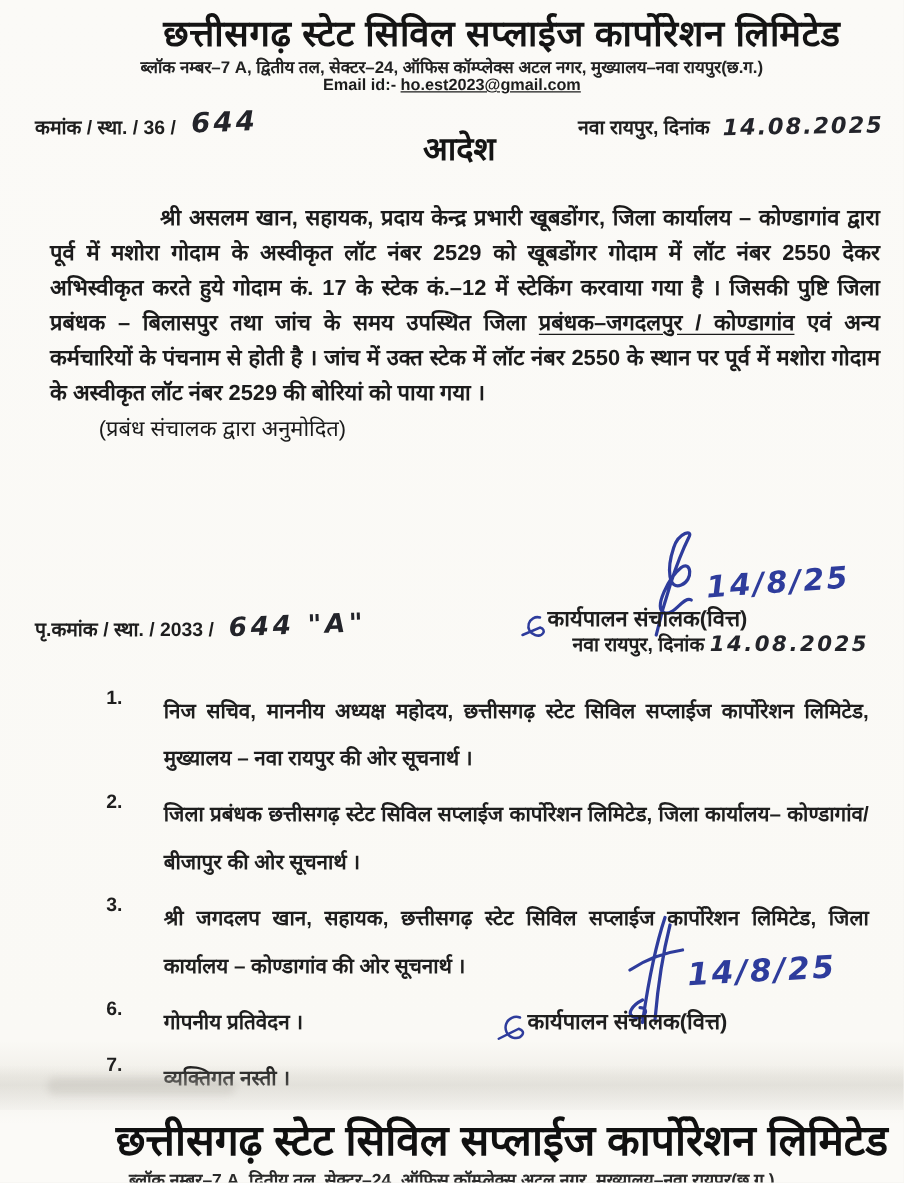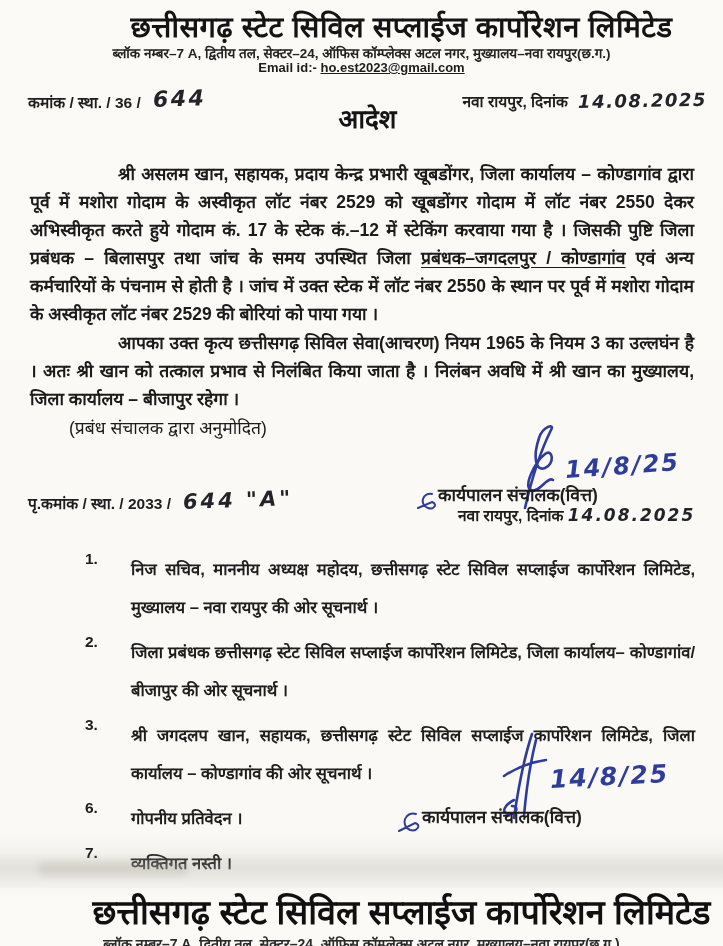--- a/index.html
+++ b/index.html
@@ -42,21 +42,21 @@
   }
   .hw-ref { font-size:22px; transform:rotate(-2deg) translateY(-2px); margin-left:8px; }
   .hw-date-top { font-size:18px; transform:rotate(-1deg); margin-left:6px; letter-spacing:1.5px; }
   
   .order-title {
     position:absolute; top:100px; left:6px; width:100%;
     text-align:center; font-size:26px; font-weight:700; color:#141414;
   }
   
   .body-text {
-    position:absolute; top:160px; left:30px; width:664px;
+    position:absolute; top:160px; left:40px; width:664px;
     font-size:17.5px; font-weight:600; color:#1b1b1b;
     line-height:28px; text-align:justify;
   }
   .body-text p.ind { text-indent:88px; }
   .body-text p + p { margin-top:1px; }
   .ul-phrase { text-decoration:underline; text-underline-offset:3px; }
   .approval { margin-top:6px; font-weight:400;margin-left:39px; }
   
   .sign-top { position:absolute; top:424px; left:400px; width:320px; height:110px; }
   .sign-top .ink { position:absolute; left:95px; top:0; }
@@ -115,21 +115,20 @@
     <div class="ref-right">
       <span>नवा रायपुर, दिनांक</span>
       <span class="hw hw-date-top">14.08.2025</span>
     </div>
   </div>
 
   <div class="order-title">आदेश</div>
 
   <div class="body-text">
     <p class="ind"><span>श्री असलम खान, सहायक, प्रदाय केन्द्र प्रभारी खूबडोंगर, जिला कार्यालय – कोण्डागांव द्वारा पूर्व में मशोरा गोदाम के अस्वीकृत लॉट नंबर 2529 को खूबडोंगर गोदाम में लॉट नंबर 2550 देकर अभिस्वीकृत करते हुये गोदाम कं. 17 के स्टेक कं.–12 में स्टेकिंग करवाया गया है । जिसकी पुष्टि जिला प्रबंधक – बिलासपुर तथा जांच के समय उपस्थित जिला </span><span class="ul-phrase">प्रबंधक–जगदलपुर / कोण्डागांव</span><span> एवं अन्य कर्मचारियों के पंचनाम से होती है । जांच में उक्त स्टेक में लॉट नंबर 2550 के स्थान पर पूर्व में मशोरा गोदाम के अस्वीकृत लॉट नंबर 2529 की बोरियां को पाया गया ।</span></p>
-    <p class="ind">आपका उक्त कृत्य छत्तीसगढ़ सिविल सेवा(आचरण) नियम 1965 के नियम 3 का उल्लघंन है । अतः श्री खान को तत्काल प्रभाव से निलंबित किया जाता है । निलंबन अवधि में श्री खान का मुख्यालय, जिला कार्यालय – बीजापुर रहेगा ।</p>
     <p class="approval">(प्रबंध संचालक द्वारा अनुमोदित)</p>
   </div>
 
   <div class="sign-top">
     <svg class="ink" width="80" height="86" viewBox="0 0 80 86">
       <path d="M30,84 C36,58 46,26 56,6 C60,-1 48,2 44,14 C38,32 40,48 50,44 C60,40 58,24 50,30 C40,38 28,62 36,66 C44,70 52,52 58,56" fill="none" stroke="#2e3c9c" stroke-width="2.6" stroke-linecap="round"></path>
     </svg>
     <span class="hw hw-sign-date">14/8/25</span>
     <svg class="flourish" style="left:14px; top:64px;" width="26" height="24" viewBox="0 0 26 24">
       <path d="M18,6 a7,7 0 1 0 -4,14 c6,2 10,-4 4,-6 l-14,6" fill="none" stroke="#2e3c9c" stroke-width="2" stroke-linecap="round"></path>

